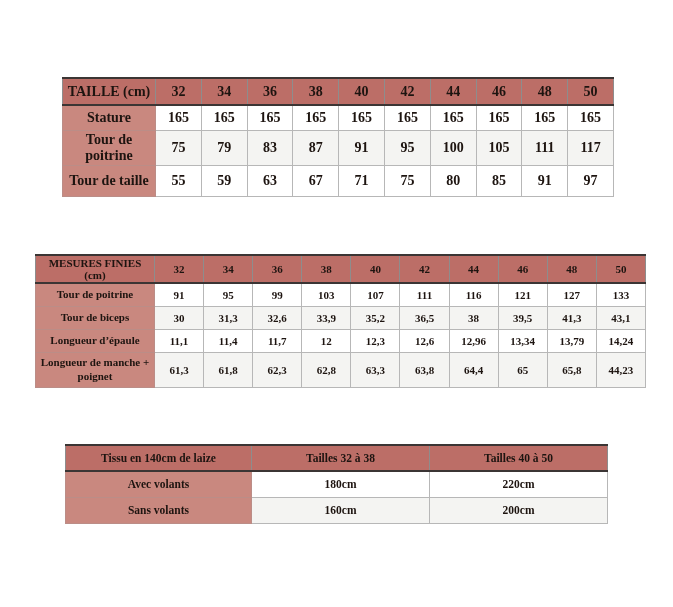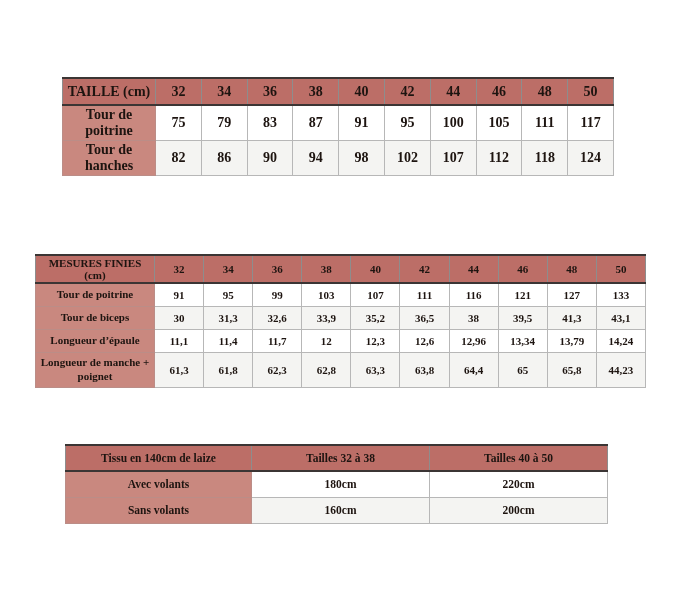--- a/index.html
+++ b/index.html
@@ -84,44 +84,57 @@
           <th>40</th>
           <th>42</th>
           <th>44</th>
           <th>46</th>
           <th>48</th>
           <th>50</th>
         </tr>
       </thead>
       <tbody>
         <tr>
+          <th class="rowlabel">Stature</th>
+          <td>165</td>
+          <td>165</td>
+          <td>165</td>
+          <td>165</td>
+          <td>165</td>
+          <td>165</td>
+          <td>165</td>
+          <td>165</td>
+          <td>165</td>
+          <td>165</td>
+        </tr>
+        <tr>
           <th class="rowlabel">Tour de poitrine</th>
           <td>75</td>
           <td>79</td>
           <td>83</td>
           <td>87</td>
           <td>91</td>
           <td>95</td>
           <td>100</td>
           <td>105</td>
           <td>111</td>
           <td>117</td>
         </tr>
         <tr>
-          <th class="rowlabel">Tour de hanches</th>
-          <td>82</td>
-          <td>86</td>
-          <td>90</td>
-          <td>94</td>
-          <td>98</td>
-          <td>102</td>
-          <td>107</td>
-          <td>112</td>
-          <td>118</td>
-          <td>124</td>
+          <th class="rowlabel">Tour de taille</th>
+          <td>55</td>
+          <td>59</td>
+          <td>63</td>
+          <td>67</td>
+          <td>71</td>
+          <td>75</td>
+          <td>80</td>
+          <td>85</td>
+          <td>91</td>
+          <td>97</td>
         </tr>
       </tbody>
     </table>
   <table class="size-table t2">
       <thead>
         <tr>
           <th>MESURES FINIES (cm)</th>
           <th>32</th>
           <th>34</th>
           <th>36</th>

